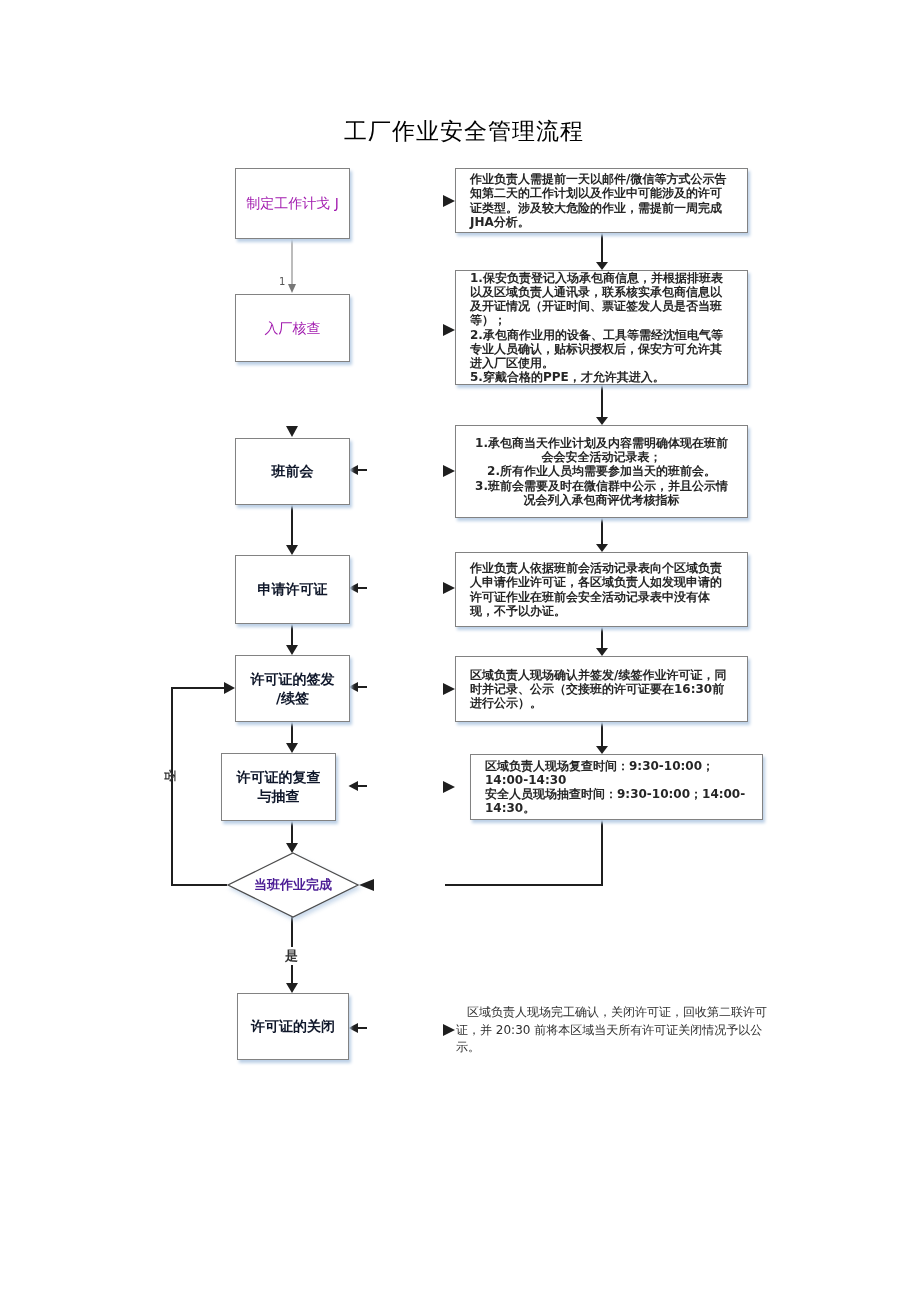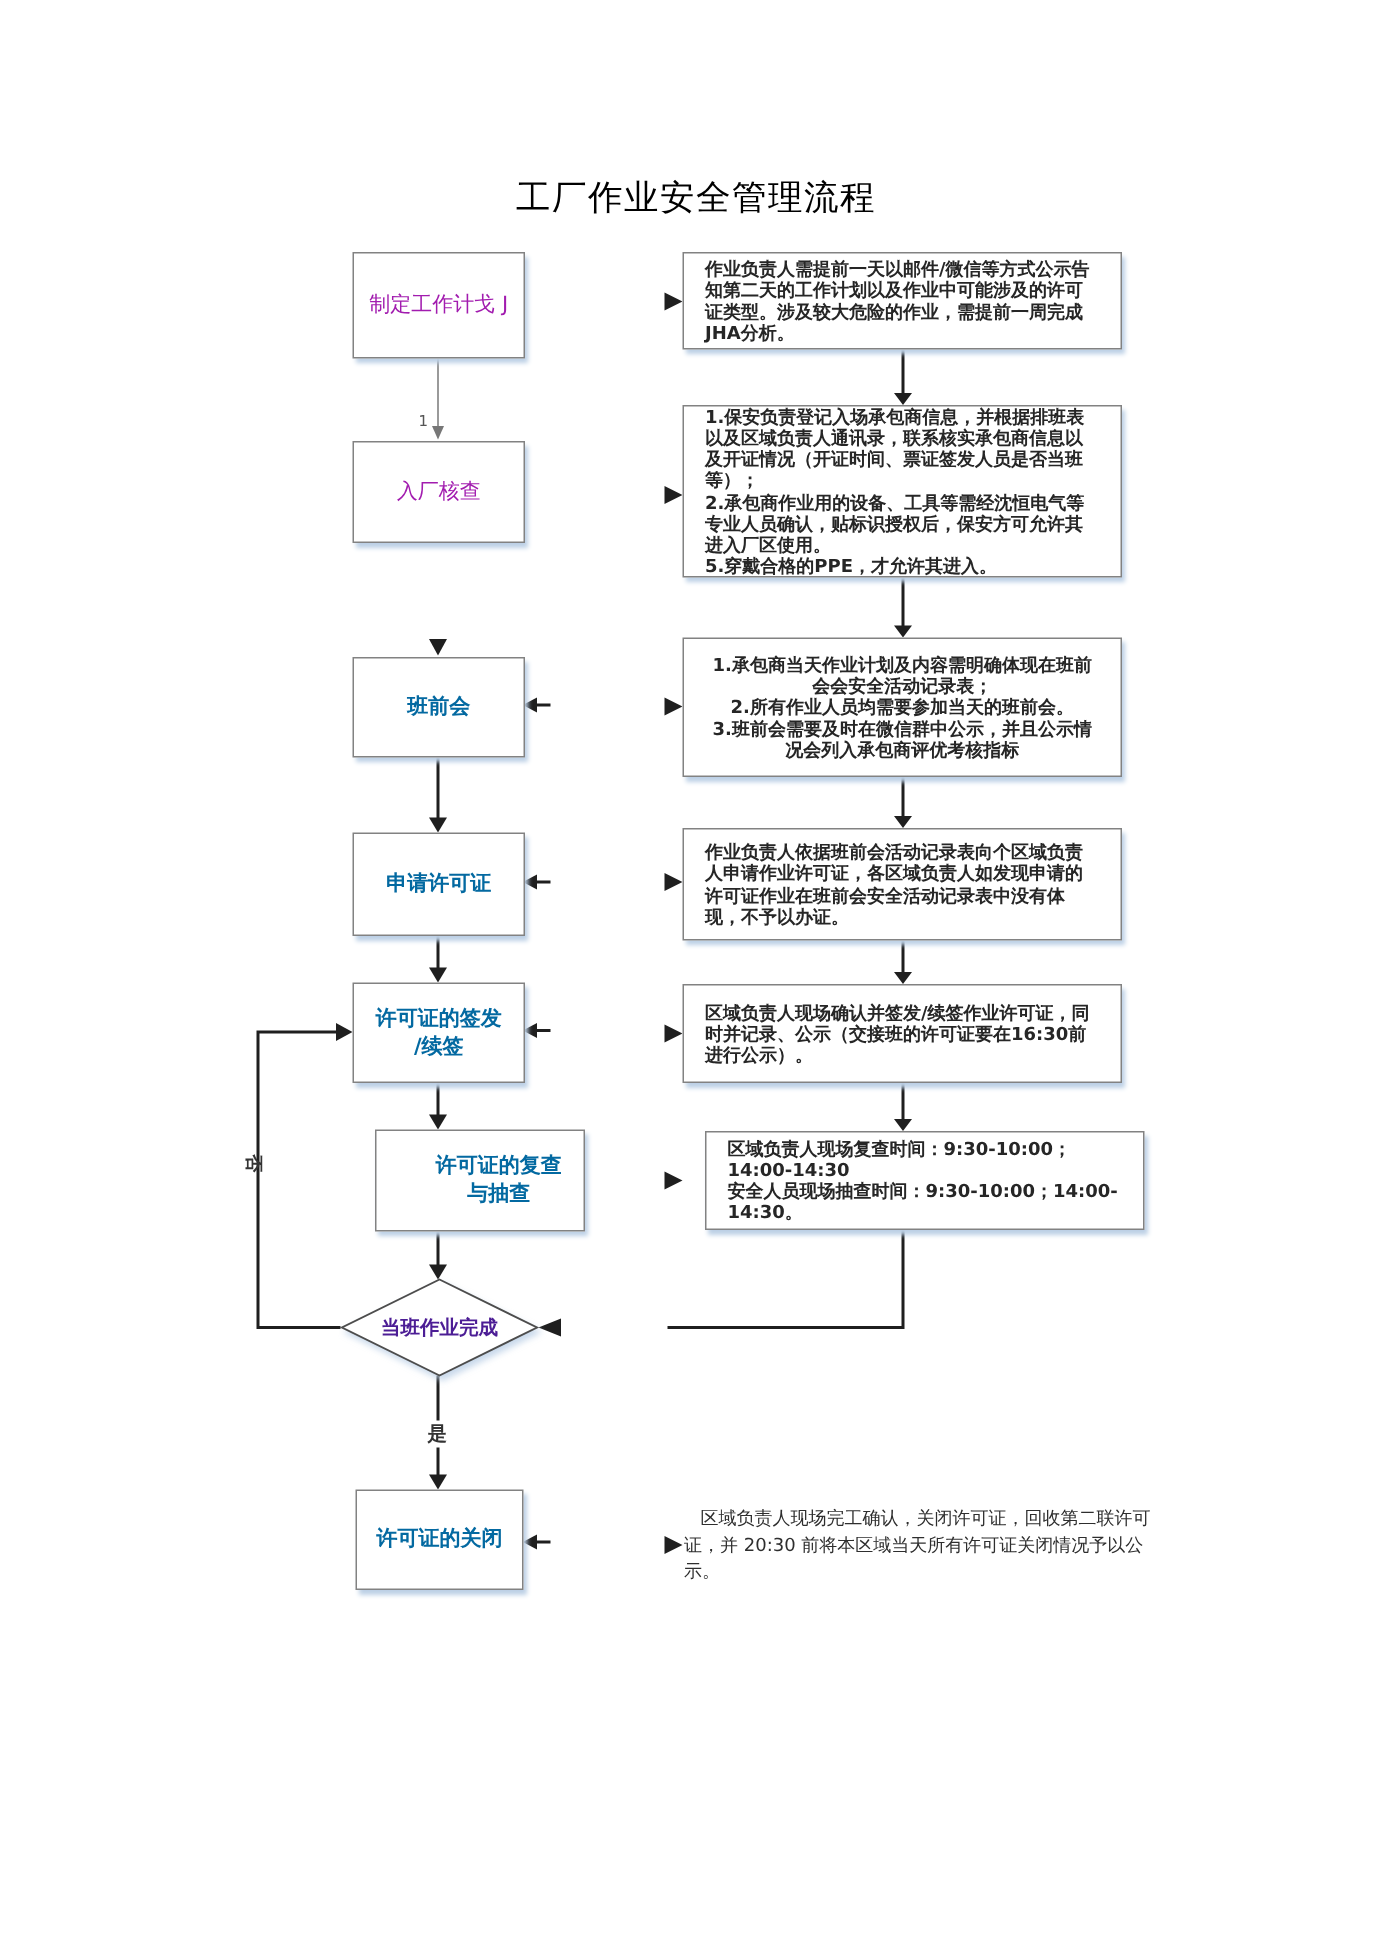--- a/index.html
+++ b/index.html
@@ -14,21 +14,21 @@
   .stroke-thin{stroke:var(--gray_line);stroke-width:1.2;fill:none;}
   .head{fill:var(--line);stroke:none;}
   .head-gray{fill:#777777;stroke:none;}
   .title{position:absolute;left:336px;top:116px;width:256px;text-align:center;
     font-family:"DejaVu Serif","Liberation Serif",serif;font-size:23px;
     color:var(--title);letter-spacing:1px;white-space:nowrap;}
   .lbox{position:absolute;background:#ffffff;border:1px solid var(--border);
     box-shadow:2px 3px 3px var(--shadow);display:flex;align-items:center;justify-content:center;
     text-align:center;font-size:14px;color:#a21caf;white-space:pre-line;line-height:1.35;}
   .lbox.light{font-weight:400;}
-  .lbox.heavy{font-weight:700;color:#0369a1;}
+  .lbox.heavy{font-weight:700;color:#0f172a;}
   .rbox{position:absolute;background:#ffffff;border:1px solid var(--border);
     box-shadow:2px 3px 3px var(--shadow);display:flex;align-items:center;
     font-weight:700;font-size:12px;line-height:14.2px;color:var(--text);
     white-space:pre-line;padding:3px 14px;box-sizing:border-box;text-align:left;}
   .diamond-label{position:absolute;left:228px;top:876px;width:130px;text-align:center;
     font-size:13px;font-weight:700;color:#4c1d95;}
   .note-plain{position:absolute;left:456px;top:1004px;width:312px;font-size:12px;
     line-height:17.5px;color:#2e2e2e;white-space:pre-line;text-indent:11px;}
   .lbl-step{position:absolute;left:279px;top:276px;font-size:10px;color:#555555;}
   .lbl-yes{position:absolute;left:283px;top:947px;font-size:13px;font-weight:700;
@@ -107,21 +107,21 @@
   </svg>
 
   <div class="title">工厂作业安全管理流程</div>
 
   <div class="lbox light" style="left:235px;top:168px;width:113px;height:69px;">制定工作计戈 J</div>
   <div class="lbox light" style="left:235px;top:294px;width:113px;height:66px;">入厂核查</div>
   <div class="lbox heavy" style="left:235px;top:438px;width:113px;height:65px;">班前会</div>
   <div class="lbox heavy" style="left:235px;top:555px;width:113px;height:67px;">申请许可证</div>
   <div class="lbox heavy" style="left:235px;top:655px;width:113px;height:65px;">许可证的签发
 /续签</div>
-  <div class="lbox heavy" style="left:250px;top:753px;width:113px;height:66px;padding-left:25px;">许可证的复查
+  <div class="lbox heavy" style="left:221px;top:753px;width:113px;height:66px;">许可证的复查
 与抽查</div>
   <div class="lbox heavy" style="left:237px;top:993px;width:110px;height:65px;">许可证的关闭</div>
 
   <div class="diamond-label">当班作业完成</div>
 
   <div class="rbox" style="left:455px;top:168px;width:293px;height:65px;">作业负责人需提前一天以邮件/微信等方式公示告知第二天的工作计划以及作业中可能涉及的许可证类型。涉及较大危险的作业，需提前一周完成JHA分析。</div>
   <div class="rbox" style="left:455px;top:270px;width:293px;height:115px;">1.保安负责登记入场承包商信息，并根据排班表以及区域负责人通讯录，联系核实承包商信息以及开证情况（开证时间、票证签发人员是否当班等）；
 2.承包商作业用的设备、工具等需经沈恒电气等专业人员确认，贴标识授权后，保安方可允许其进入厂区使用。
 5.穿戴合格的PPE，才允许其进入。</div>
   <div class="rbox" style="left:455px;top:425px;width:293px;height:93px;text-align:center;">1.承包商当天作业计划及内容需明确体现在班前会会安全活动记录表；

